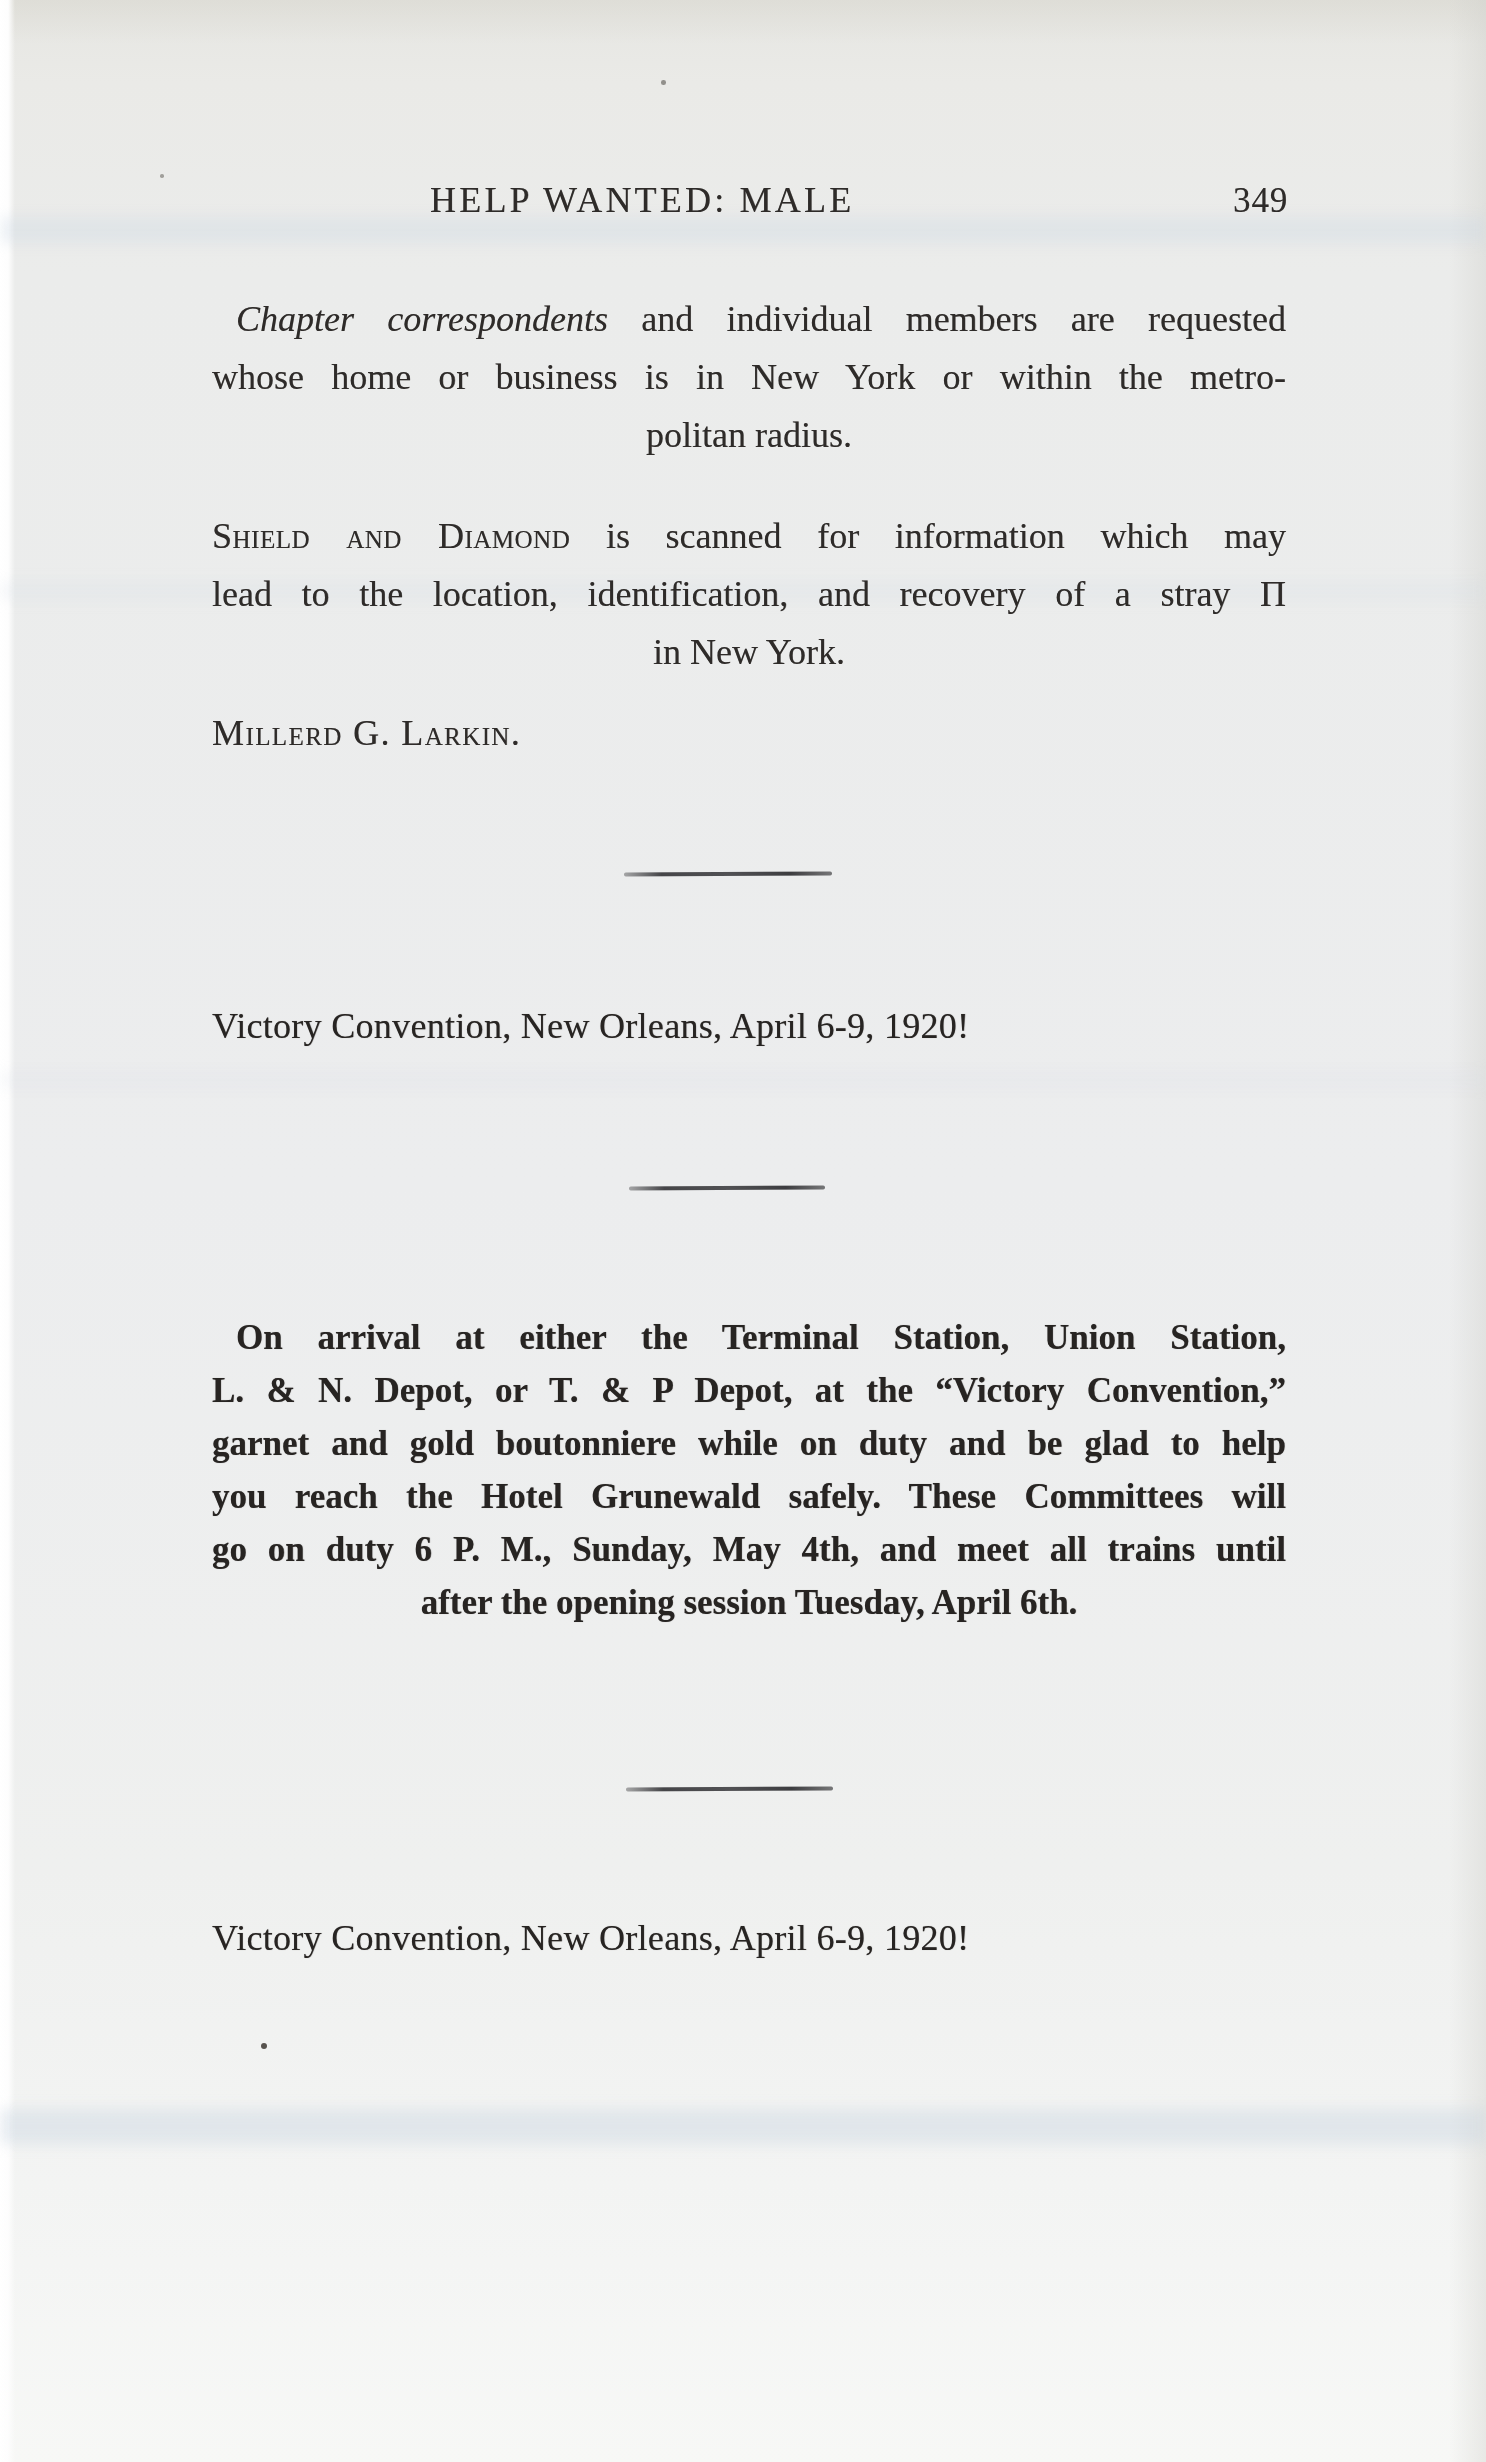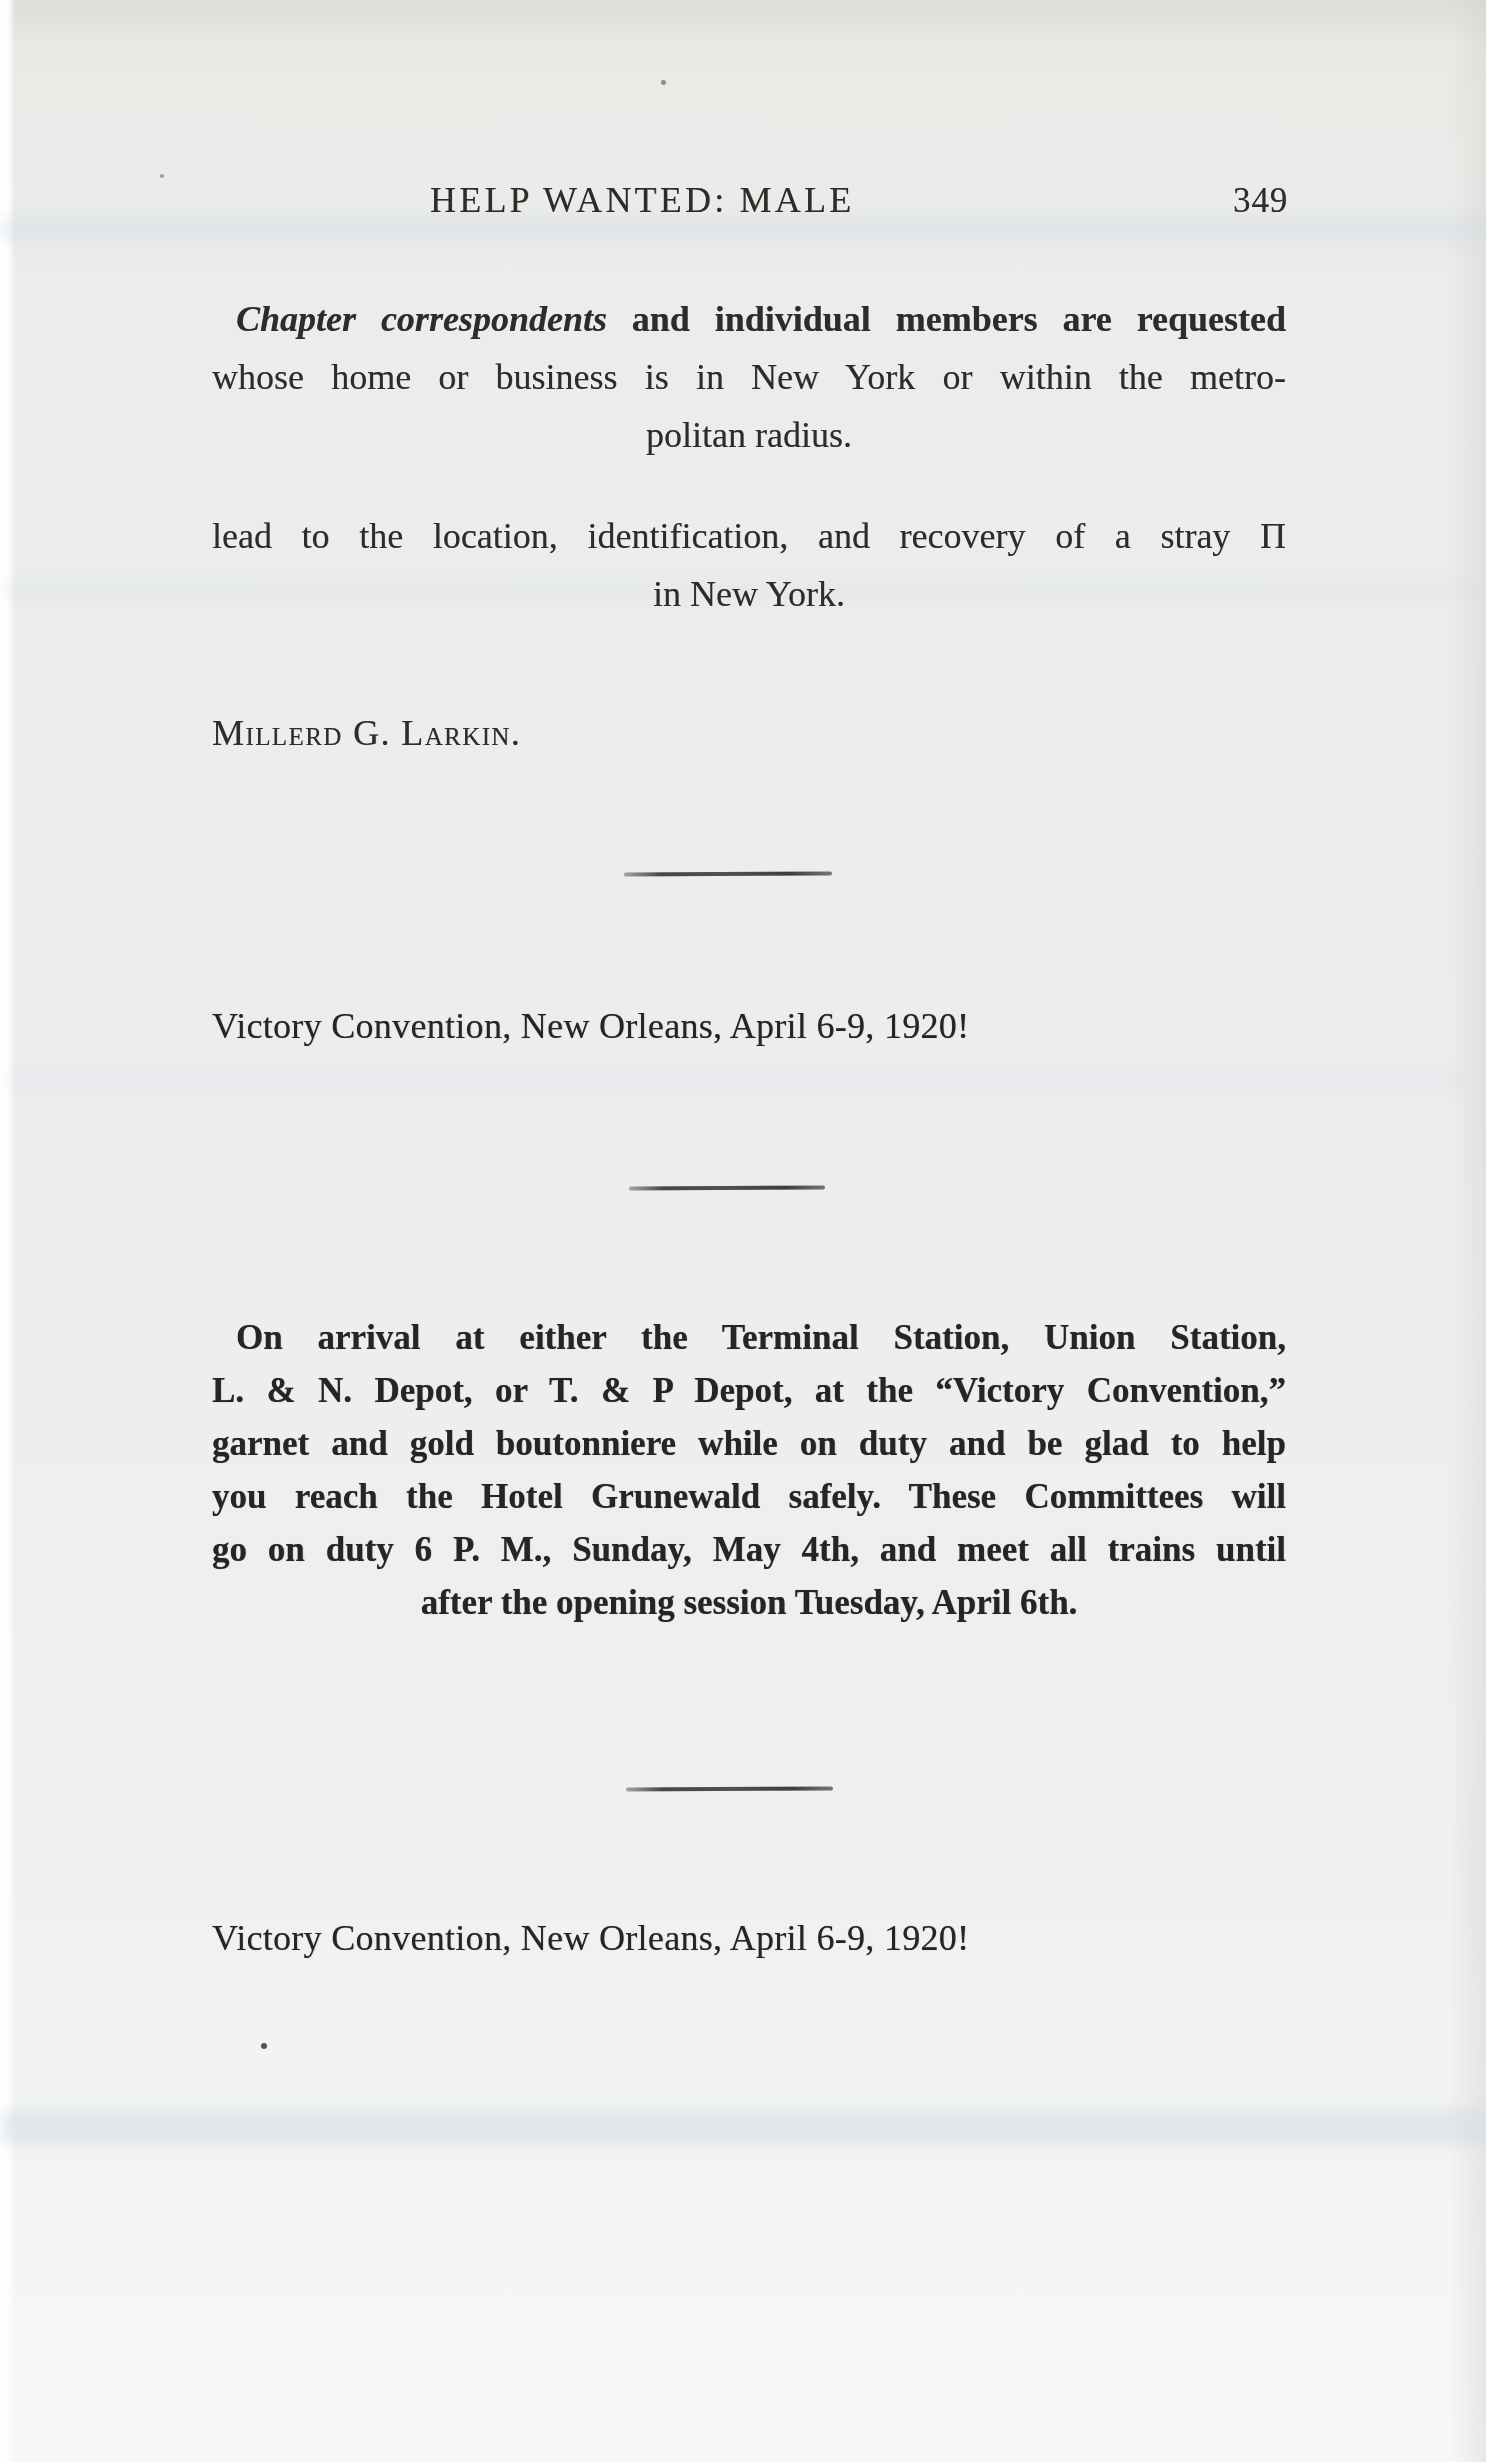--- a/index.html
+++ b/index.html
@@ -68,21 +68,21 @@
   .folio {
     position: absolute; left: 1233px; top: 181px;
     font-size: 35px; letter-spacing: 0.9px;
   }
   .para {
     position: absolute; left: 212px; width: 1074px;
     font-size: 36px; line-height: 58px;
   }
   .jline { text-align: justify; text-align-last: justify; }
   .lline { text-align: center; }
-  .first { text-indent: 24px; font-weight: bold; }
+  .first { text-indent: 24px; }
   .para-1 { top: 290px; }
   .para-2 { top: 507px; }
   .sc { font-variant: small-caps; letter-spacing: 0.5px; }
   .signature {
     position: absolute; left: 212px; width: 1074px; top: 704px;
     font-size: 36px; line-height: 58px;
     padding-right: 24px; box-sizing: border-box;
     font-variant: small-caps; letter-spacing: 1.4px;
   }
   .heading {
@@ -129,20 +129,21 @@
   <div class="running-title ink">HELP WANTED: MALE</div>
   <div class="folio ink">349</div>
 
   <div class="para para-1 ink">
     <div class="jline first"><em>Chapter correspondents</em><span> and individual members are requested</span></div>
     <div class="jline">whose home or business is in New York or within the metro-</div>
     <div class="lline">politan radius.</div>
   </div>
 
   <div class="para para-2 ink">
+    <div class="jline"><span class="sc">Shield and Diamond</span><span> is scanned for information which may</span></div>
     <div class="jline">lead to the location, identification, and recovery of a stray Π</div>
     <div class="lline">in New York.</div>
   </div>
 
   <div class="signature ink">Millerd G. Larkin.</div>
 
   <div class="rule rule-1"></div>
 
   <div class="heading h-top">Victory Convention, New Orleans, April 6-9, 1920!</div>
 

